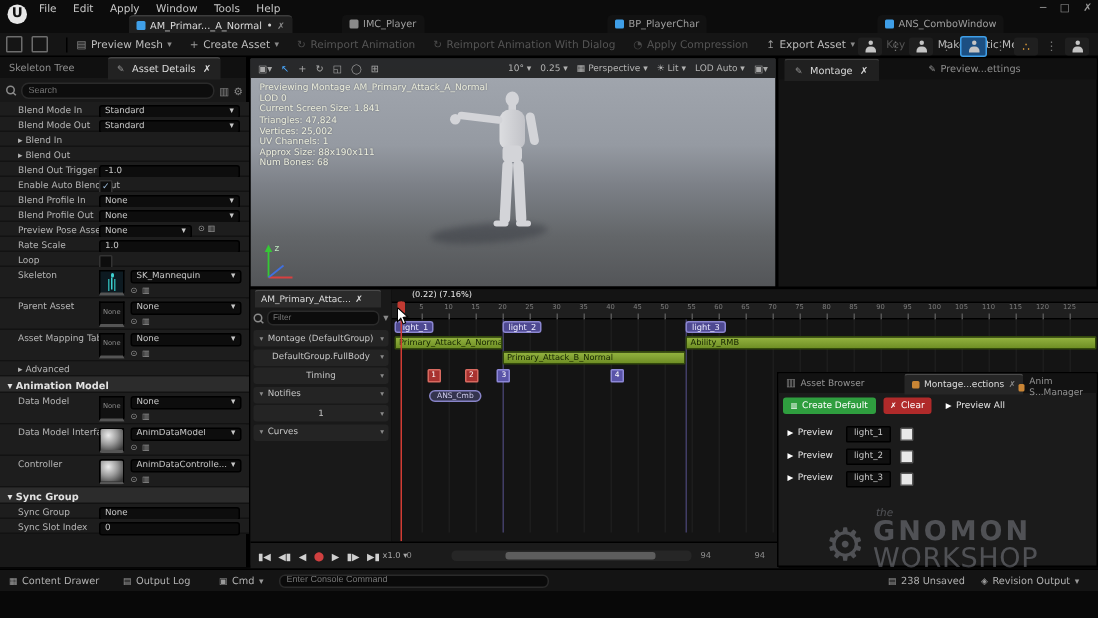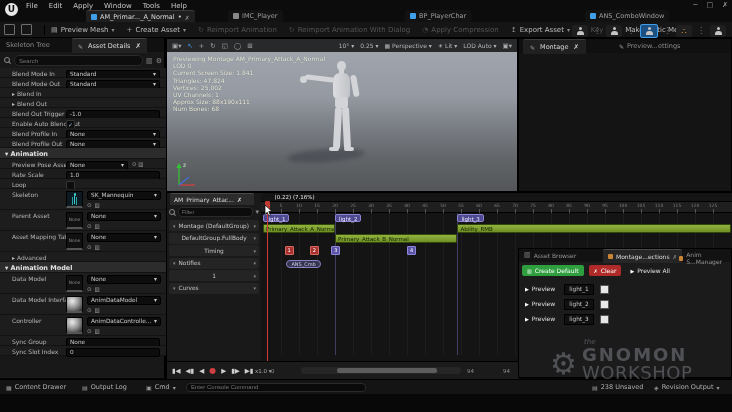--- a/index.html
+++ b/index.html
@@ -347,23 +347,20 @@
         </div>
         <div class="prow simple">
           <span class="lab">Blend Profile Out</span>
           <div class="val">
             <div class="dd">
               <span>None</span>
               <span>▾</span>
             </div>
           </div>
         </div>
-        <div class="prow section">
-          <span class="lab">▾ Animation</span>
-        </div>
         <div class="prow simple">
           <span class="lab">Preview Pose Asset</span>
           <div class="val" style="width: 62px;">
             <div class="dd">
               <span>None</span>
               <span>▾</span>
             </div>
           </div>
           <span style="position: absolute; left: 132px; top: 2px; font-size: 5.5px; color: rgb(154, 154, 154);">⊙ ▥</span>
         </div>
@@ -445,20 +442,23 @@
         <div class="prow asset">
           <span class="lab">Controller</span>
           <div class="thumb sphere"></div>
           <div class="aval">
             <div class="dd">
               <span>AnimDataControlle...</span>
               <span>▾</span>
             </div>
             <div class="arow-icons">⊙▥</div>
           </div>
+        </div>
+        <div class="prow section">
+          <span class="lab">▾ Sync Group</span>
         </div>
         <div class="prow simple">
           <span class="lab">Sync Group</span>
           <div class="val">
             <div class="tin">None</div>
           </div>
         </div>
         <div class="prow simple">
           <span class="lab">Sync Slot Index</span>
           <div class="val">

